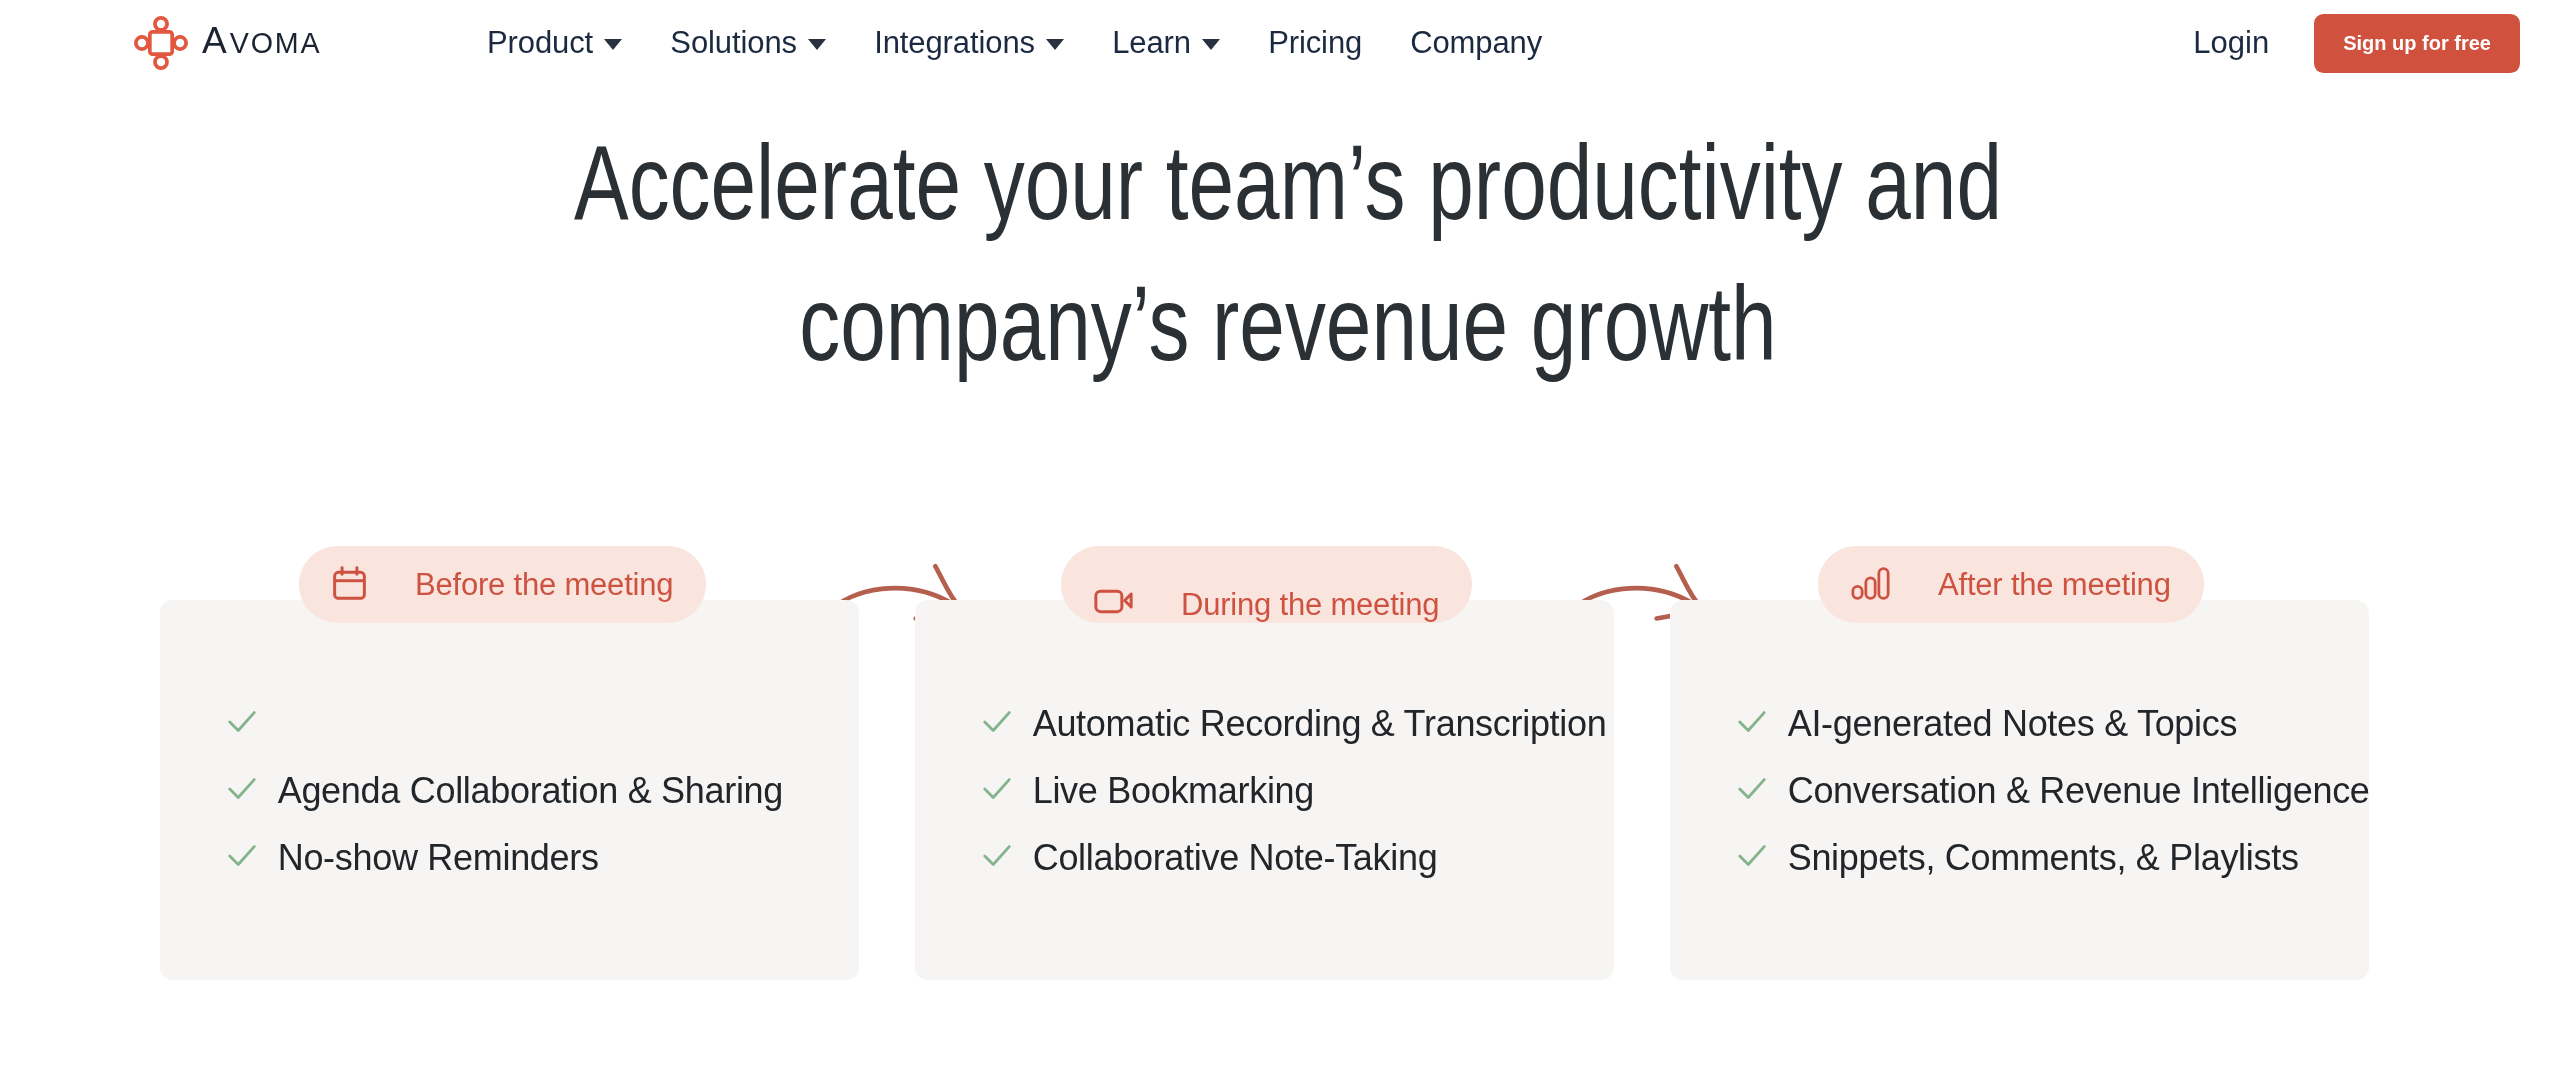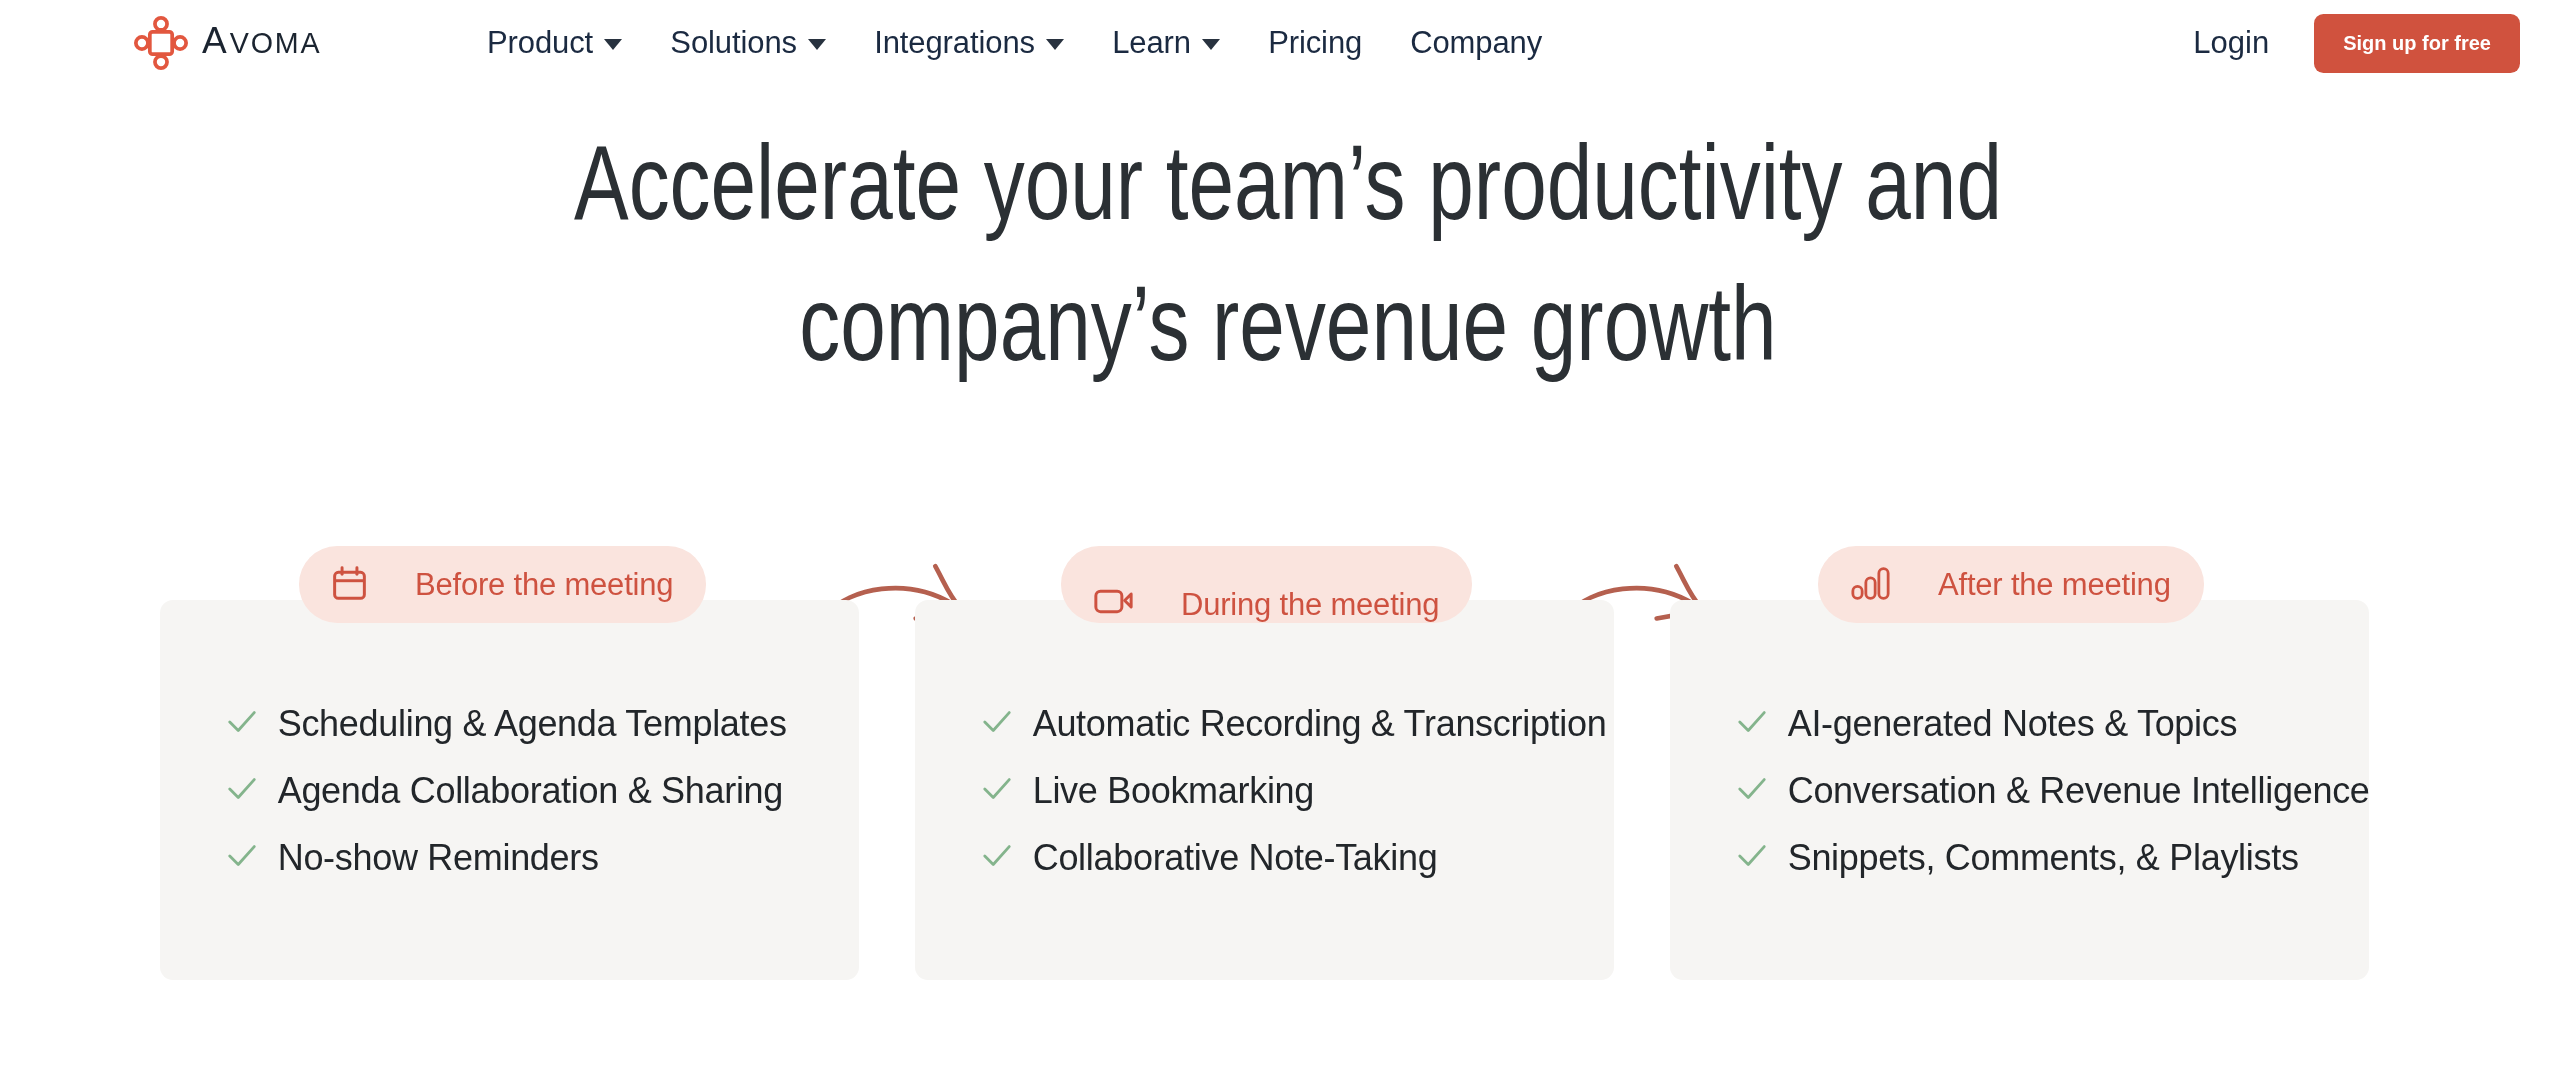--- a/index.html
+++ b/index.html
@@ -276,21 +276,20 @@
       <span class="pill-label">Before the meeting</span>
     </div>
 
     <div class="feature-list">
       <div class="feature-row">
         <span class="check-icon">
           <svg width="32" height="32" viewBox="0 0 34 34" fill="none">
             <path d="M4 17 L13 26 L30 7" stroke="#84B48C" stroke-width="3" stroke-linecap="round" stroke-linejoin="round"></path>
           </svg>
         </span>
-        <span class="feature-text">Scheduling &amp; Agenda Templates</span>
       </div>
       <div class="feature-row">
         <span class="check-icon">
           <svg width="32" height="32" viewBox="0 0 34 34" fill="none">
             <path d="M4 17 L13 26 L30 7" stroke="#84B48C" stroke-width="3" stroke-linecap="round" stroke-linejoin="round"></path>
           </svg>
         </span>
         <span class="feature-text">Agenda Collaboration &amp; Sharing</span>
       </div>
       <div class="feature-row">

